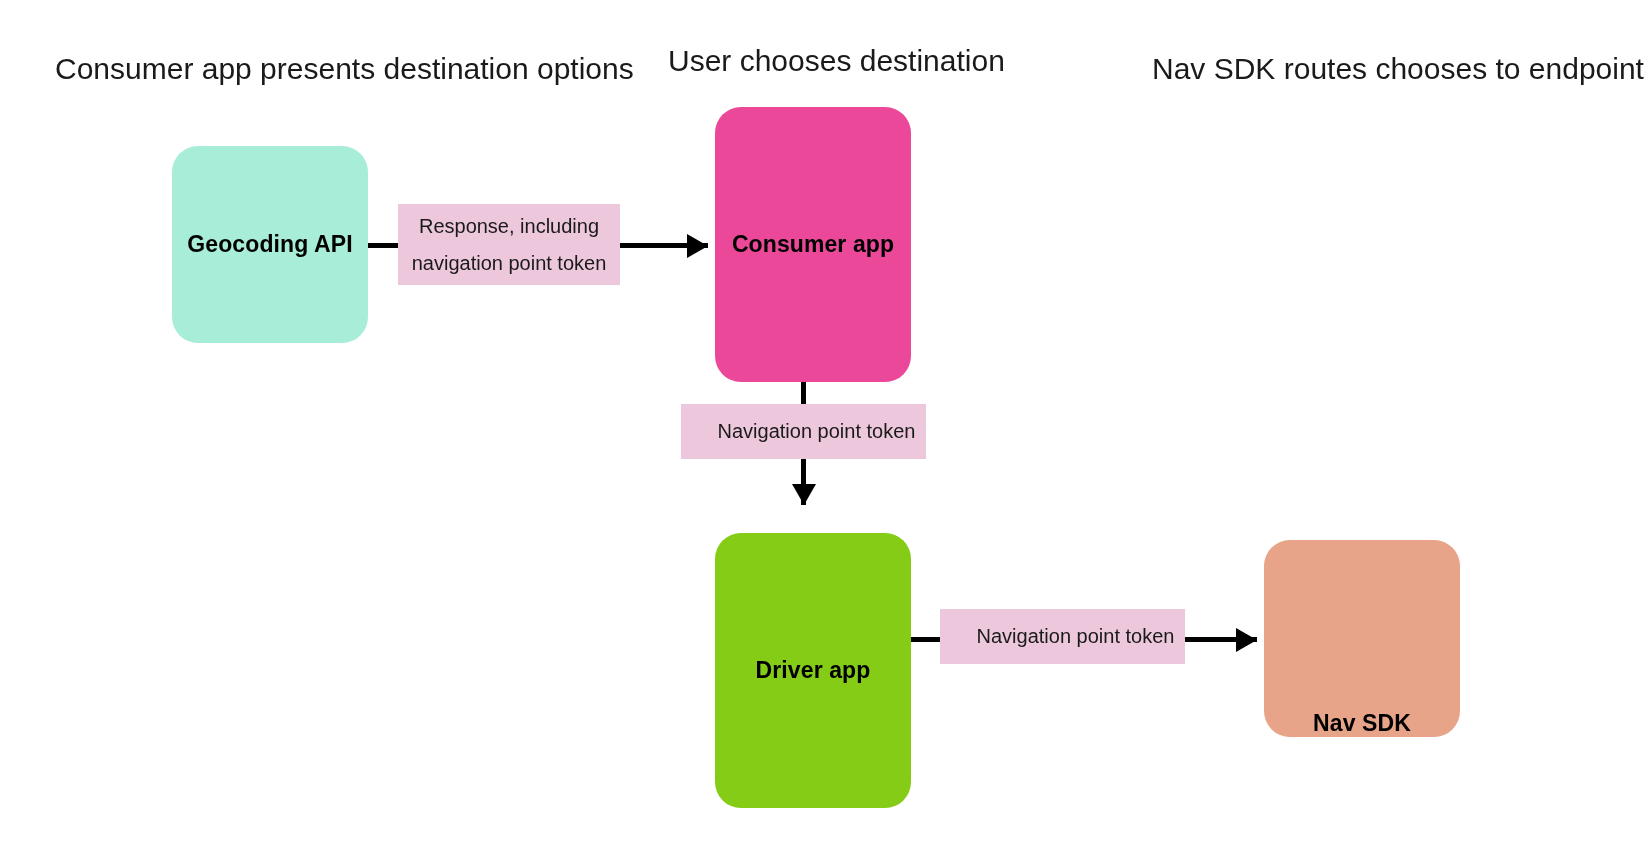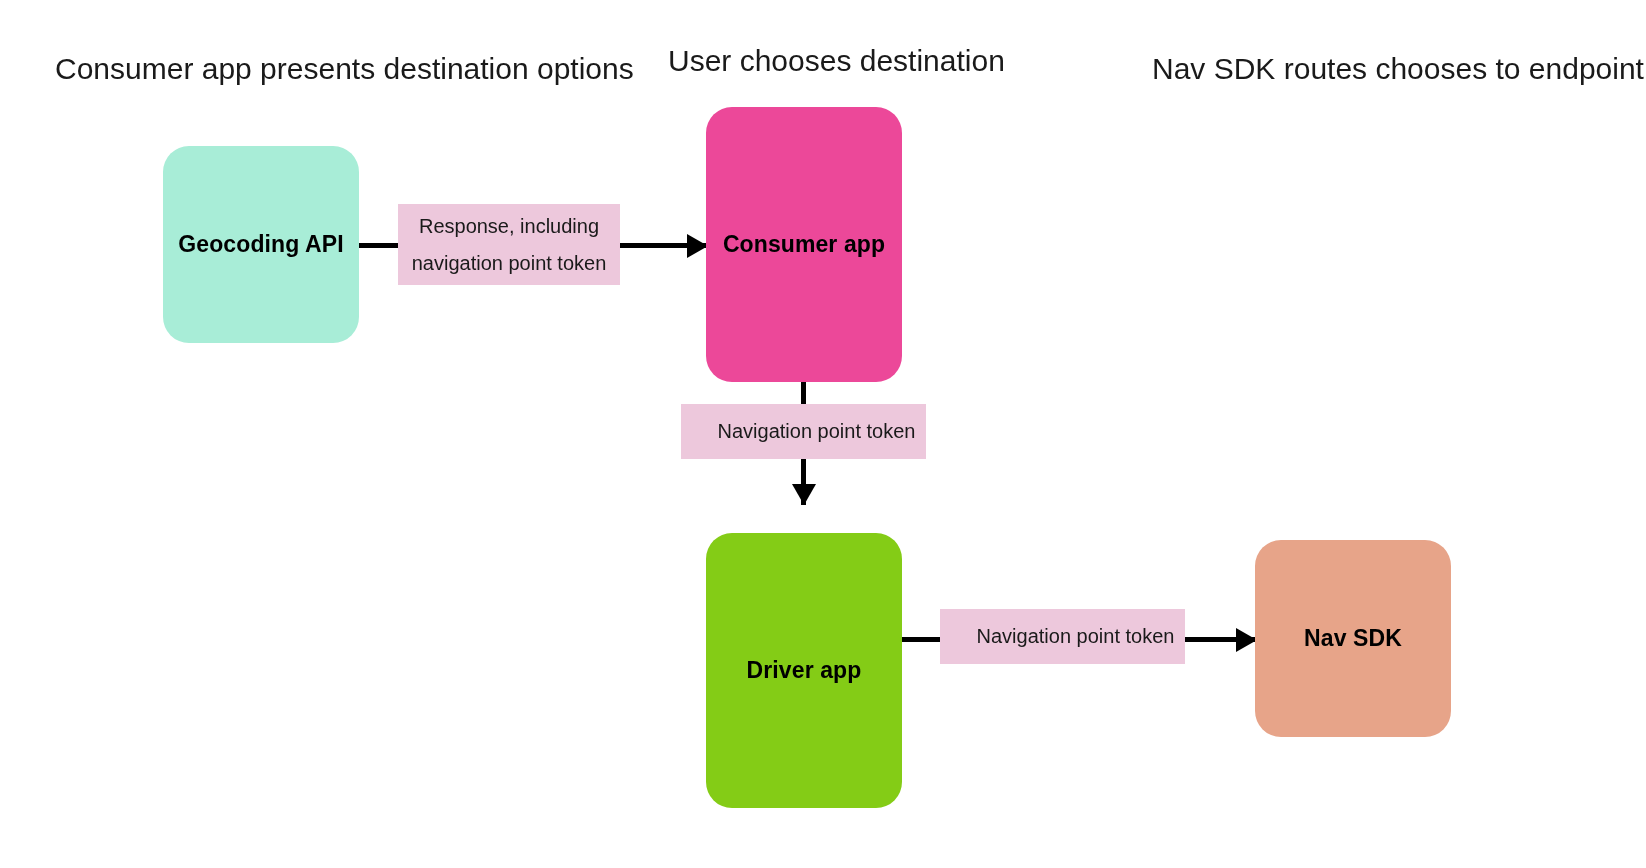--- a/index.html
+++ b/index.html
@@ -34,20 +34,21 @@
 
   
   .node {
     position: absolute;
     display: flex;
     align-items: center;
     justify-content: center;
     border-radius: 26px;
     box-sizing: border-box;
     z-index: 3;
+    margin-left: 9px;
   }
   .node-label {
     font-size: 23px;
     font-weight: 700;
     color: #000000;
     letter-spacing: 0.1px;
     text-align: center;
     white-space: nowrap;
   }
 
@@ -63,20 +64,21 @@
   }
   #node-driver {
     left: 706px; top: 533px;
     width: 196px; height: 275px;
     background: #84cc16;
   }
   #node-navsdk {
     left: 1255px; top: 540px;
     width: 196px; height: 197px;
     background: #E7A489;
+    align-items: flex-end;
   }
 
   
   .conn {
     position: absolute;
     background: #000000;
     z-index: 1;
   }
   .conn-h { height: 5px; }
   .conn-v { width: 5px; }

